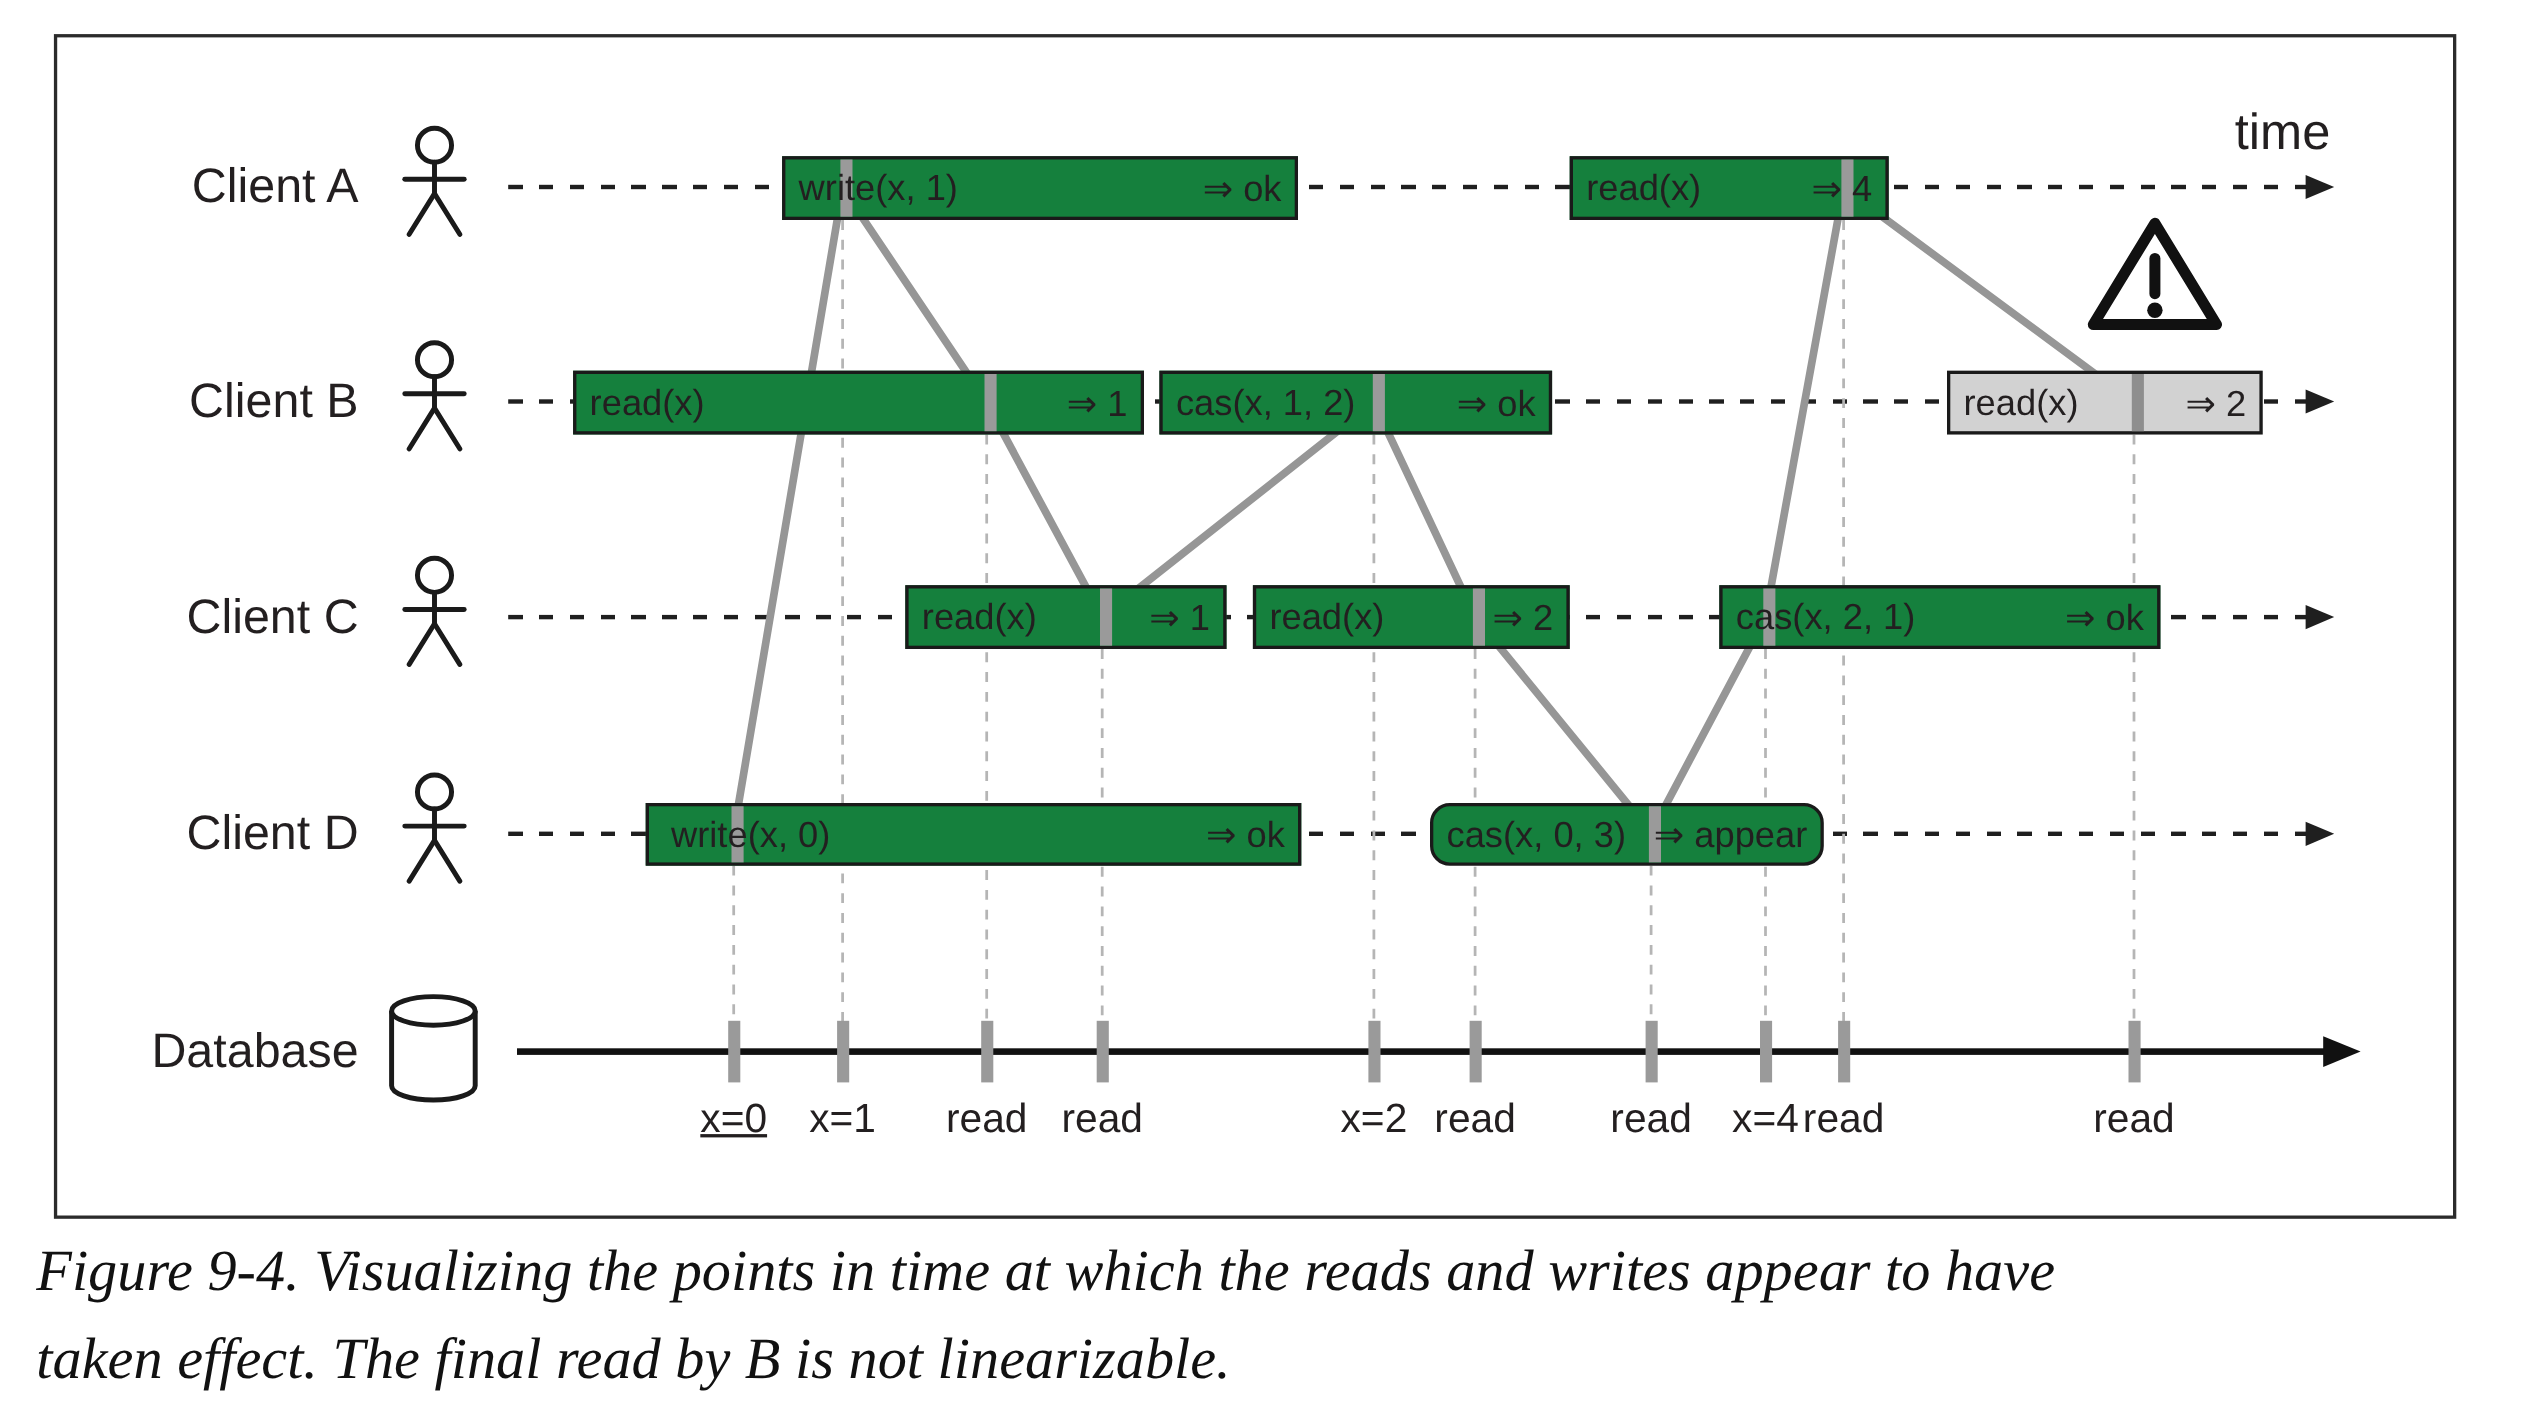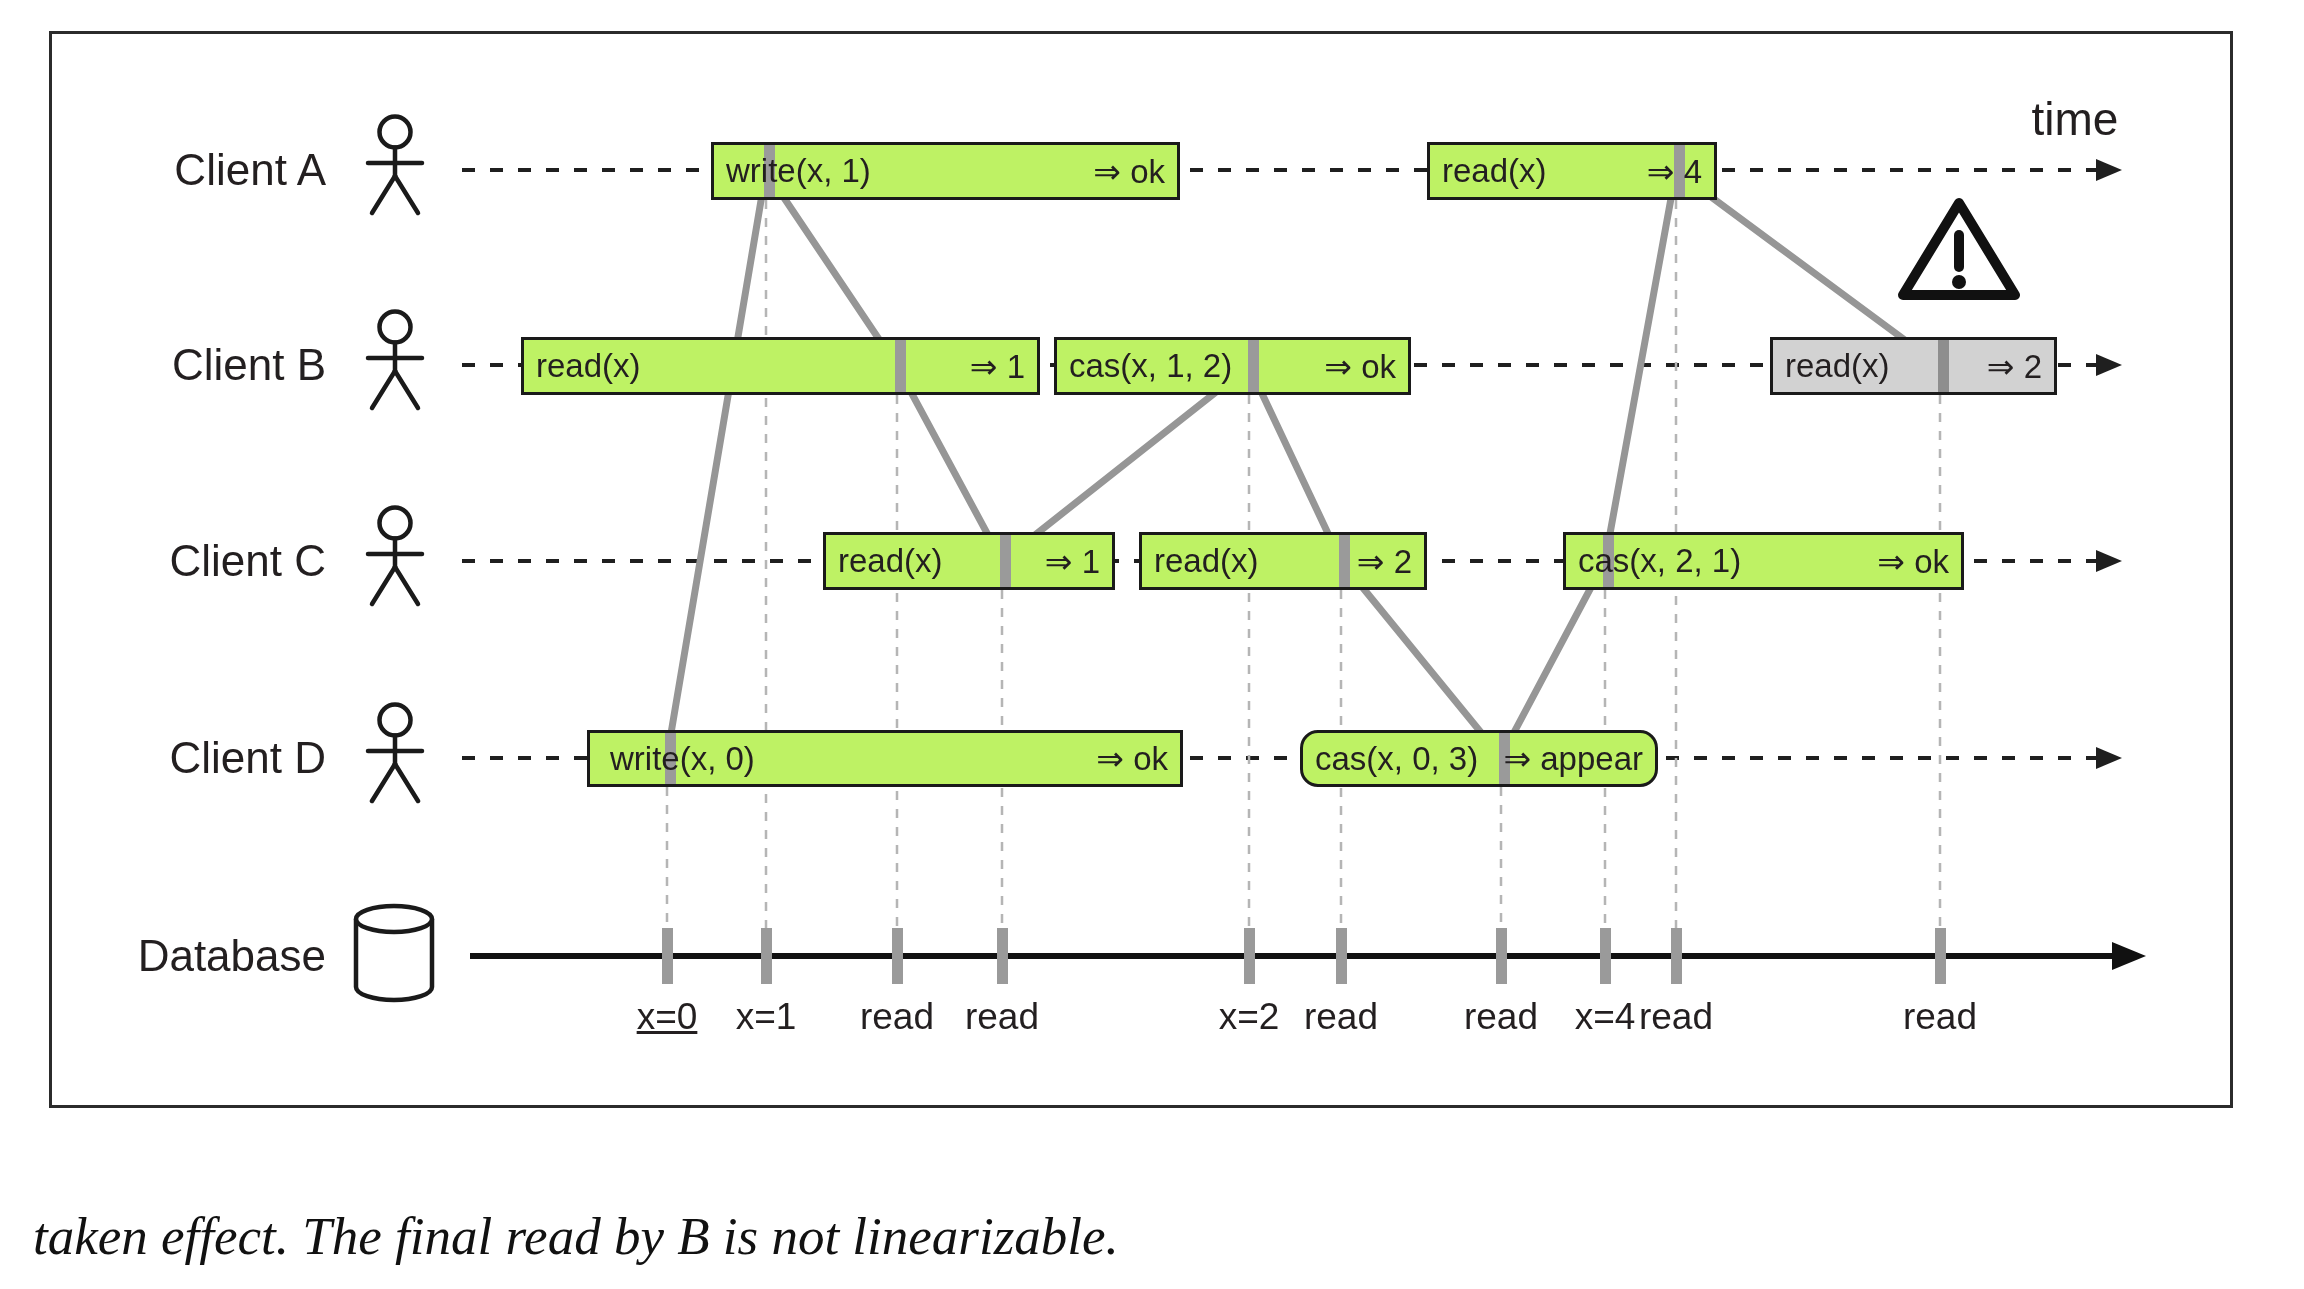--- a/index.html
+++ b/index.html
@@ -32,21 +32,21 @@
     position:absolute; left:470px; top:953px; width:1650px; height:6px;
     background:#111111; z-index:1;
   }
   .db-arrowhead{
     position:absolute; left:2112px; top:942px; width:0; height:0; z-index:1;
     border-top:14px solid transparent; border-bottom:14px solid transparent;
     border-left:34px solid #111111;
   }
   .overlay{ position:absolute; left:0; top:0; z-index:2; }
   .op{
-    position:absolute; background:#bef264; border:3px solid #1a1a1a; box-sizing:border-box;
+    position:absolute; background:#15803d; border:3px solid #1a1a1a; box-sizing:border-box;
     display:flex; align-items:center; justify-content:space-between;
     padding:0 12px; font-size:33px; z-index:3; color:#231f20;
   }
   .op.shaded{ background:#d2d2d2; }
   .op-marker{
     position:absolute; top:0; bottom:0; width:11px; background:#9a9a9a; z-index:0;
   }
   .op.shaded .op-marker{ background:#8e8e8e; }
   .op-label,.op-result{ position:relative; z-index:1; white-space:nowrap; }
   .db-marker{
@@ -224,15 +224,16 @@
   <div class="db-tick-label" style="left:1550px;">x=4</div>
   <div class="db-tick-label" style="left:1621px;">read</div>
   <div class="db-tick-label" style="left:1885px;">read</div>
 
   <svg class="warning" viewBox="0 0 132 114">
     <path d="M66,10 L122,102 L10,102 Z" fill="none" stroke="#111111" stroke-width="10" stroke-linejoin="round"></path>
     <line x1="66" y1="42" x2="66" y2="74" stroke="#111111" stroke-width="10" stroke-linecap="round"></line>
     <circle cx="66" cy="89" r="7" fill="#111111"></circle>
   </svg>
 
+  <div class="caption" style="top:1126px;">Figure 9-4. Visualizing the points in time at which the reads and writes appear to have</div>
   <div class="caption" style="top:1206px;">taken effect. The final read by B is not linearizable.</div>
 
 </div>
 
 </body></html>

